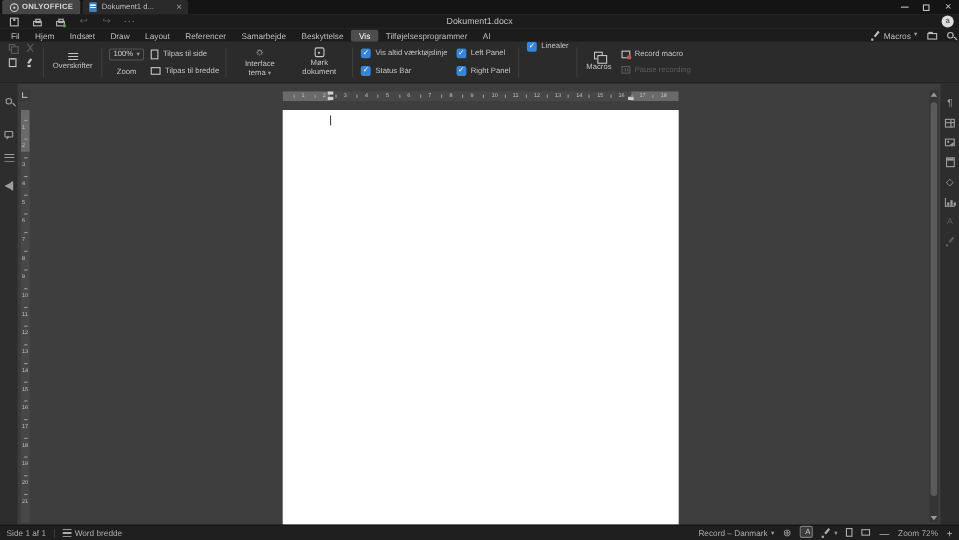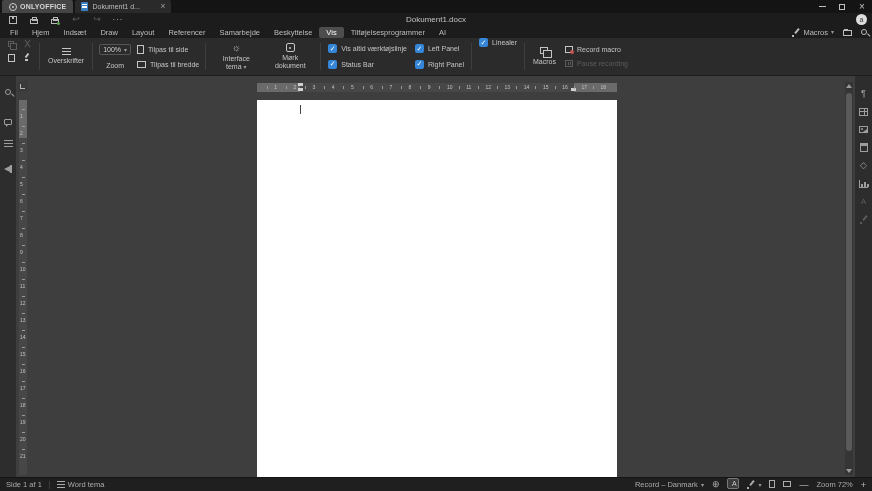--- a/index.html
+++ b/index.html
@@ -475,21 +475,21 @@
         </span>
     </div>
   </div>
 
   <div class="row statusbar">
     <div class="sb-left">
       <span>Side 1 af 1</span>
       <span class="sb-sep"></span>
       <span class="sb-item">
         <span class="ic ic-lines" style="width:8px"></span>
-        <span>Word tema</span>
+        <span>Word bredde</span>
       </span>
     </div>
     <div class="sb-right">
       <span class="sb-item">
         <span>Record – Danmark</span>
         <span class="ic g g-caret"></span>
       </span>
       <span><span class="ic g g-globe"></span></span>
       <span><span class="ic ic-spellbox"></span></span>
       <span class="sb-item">

